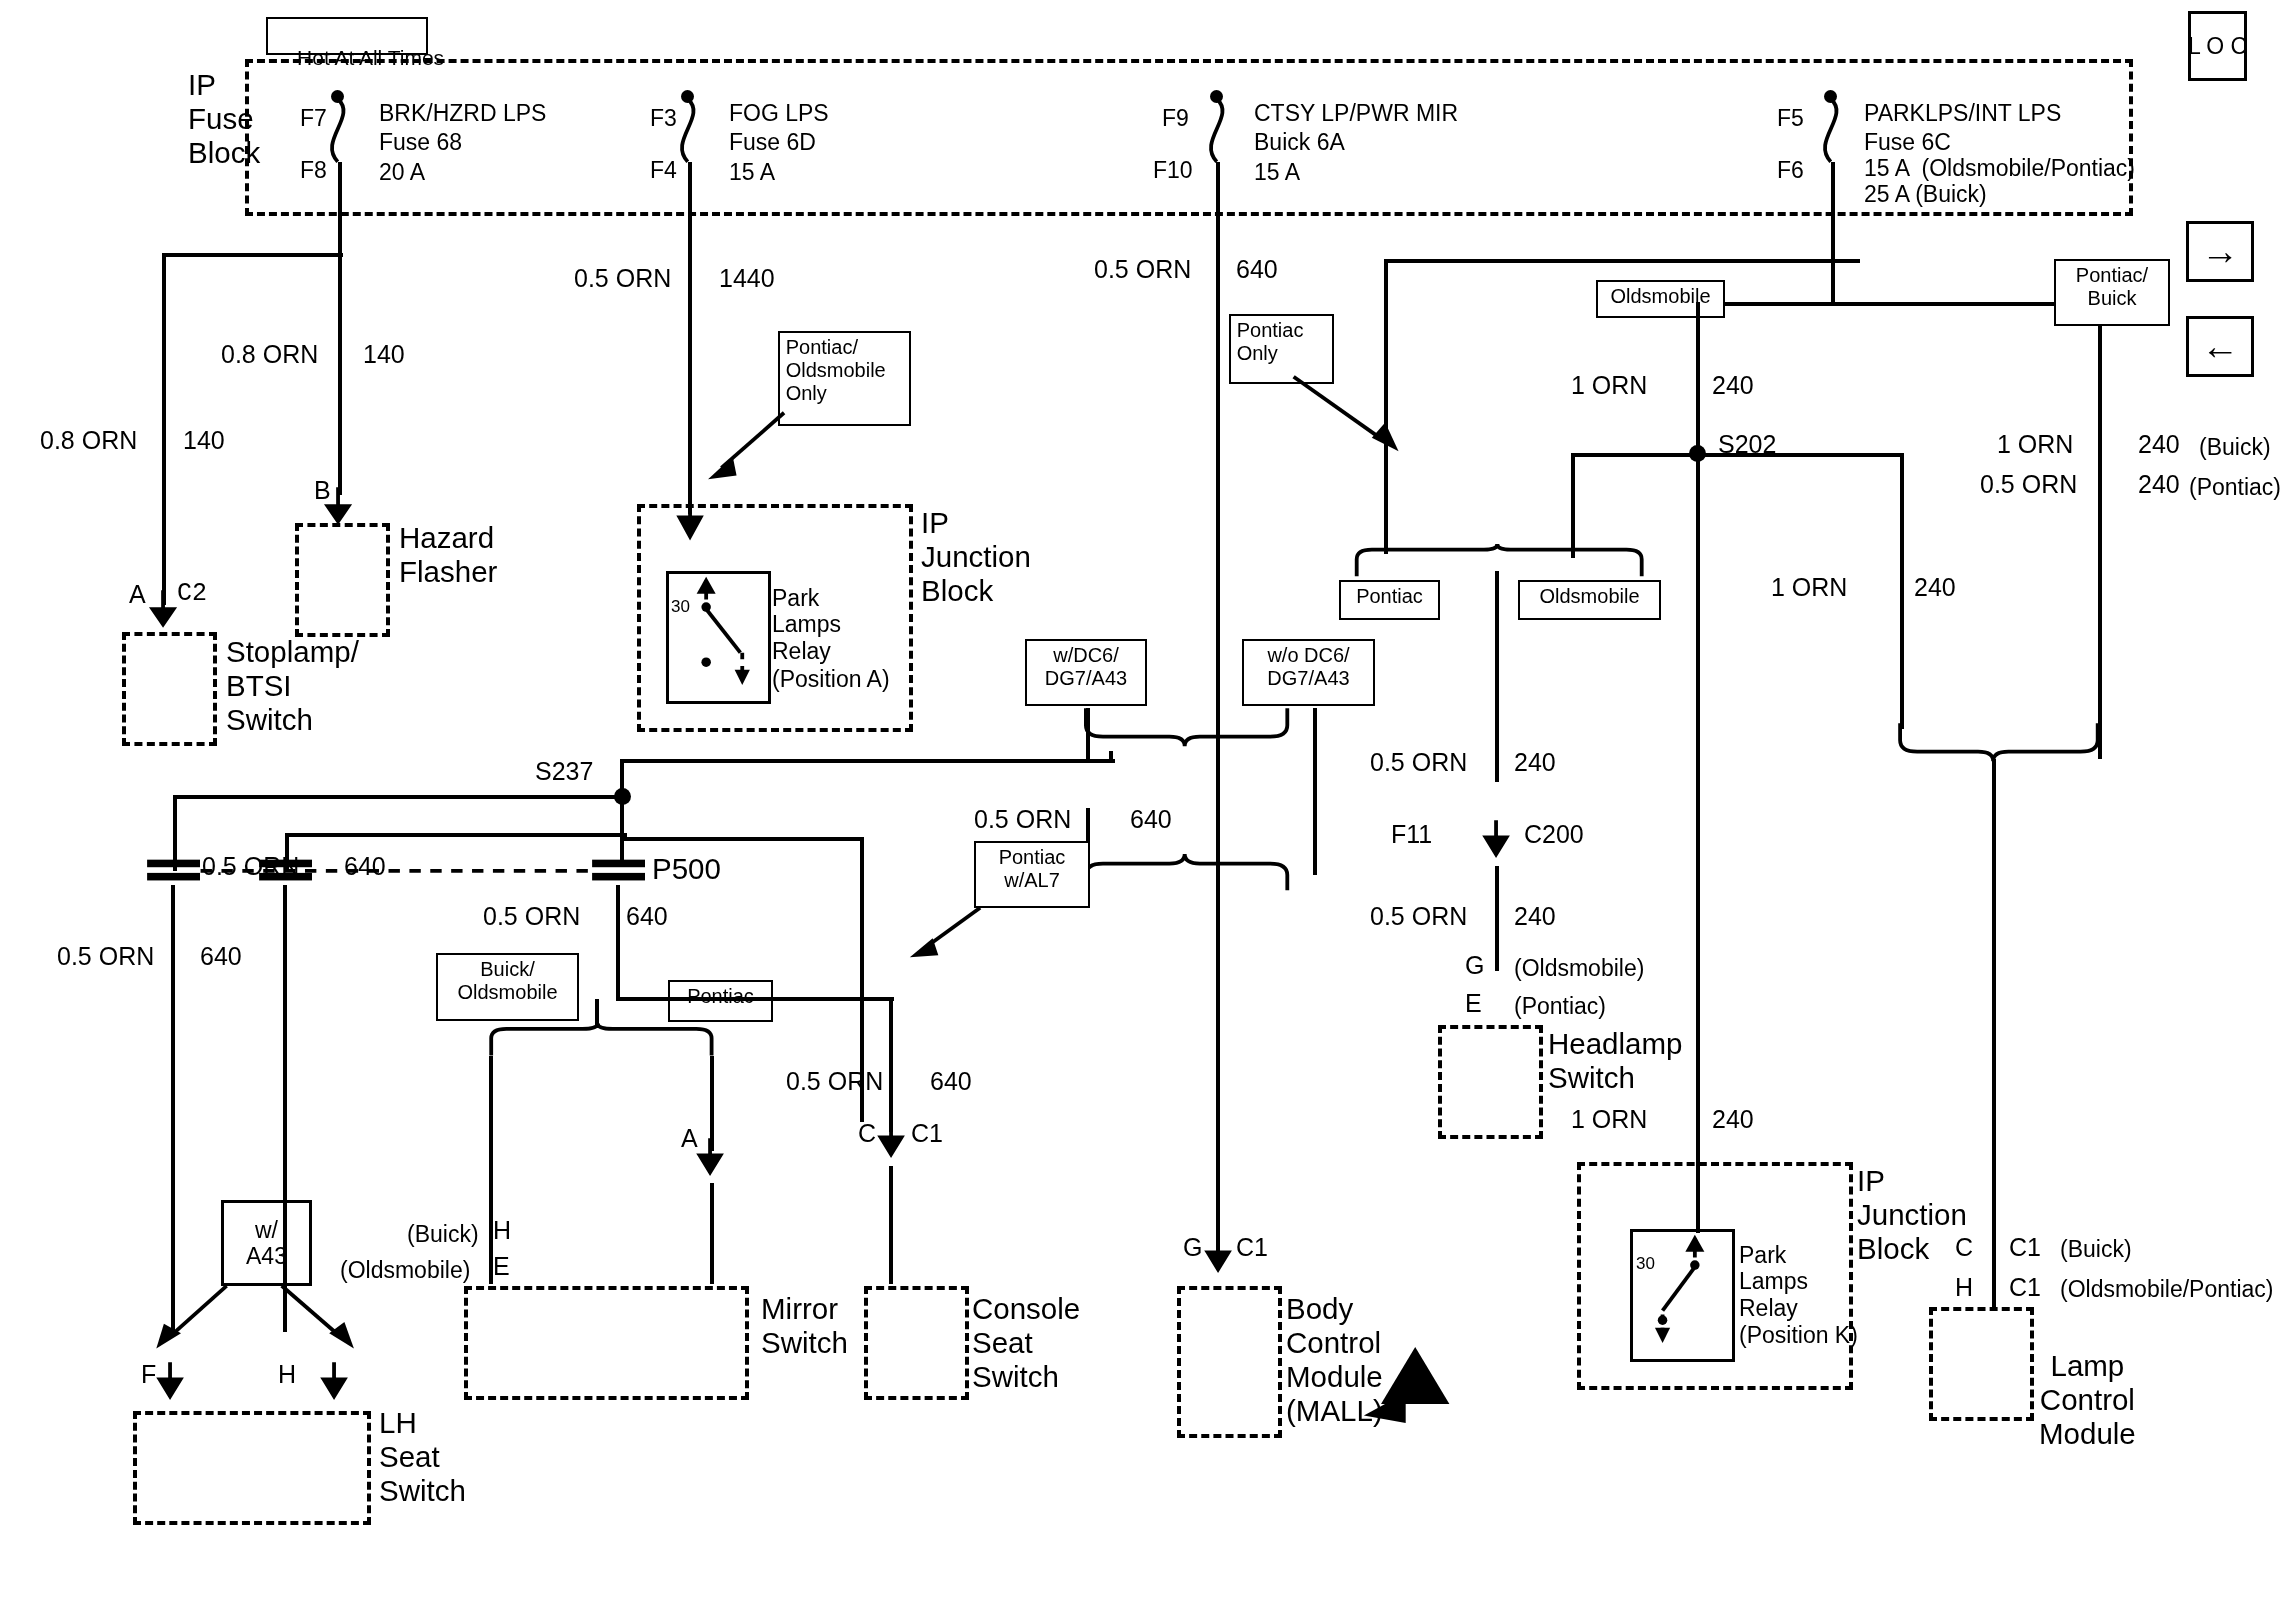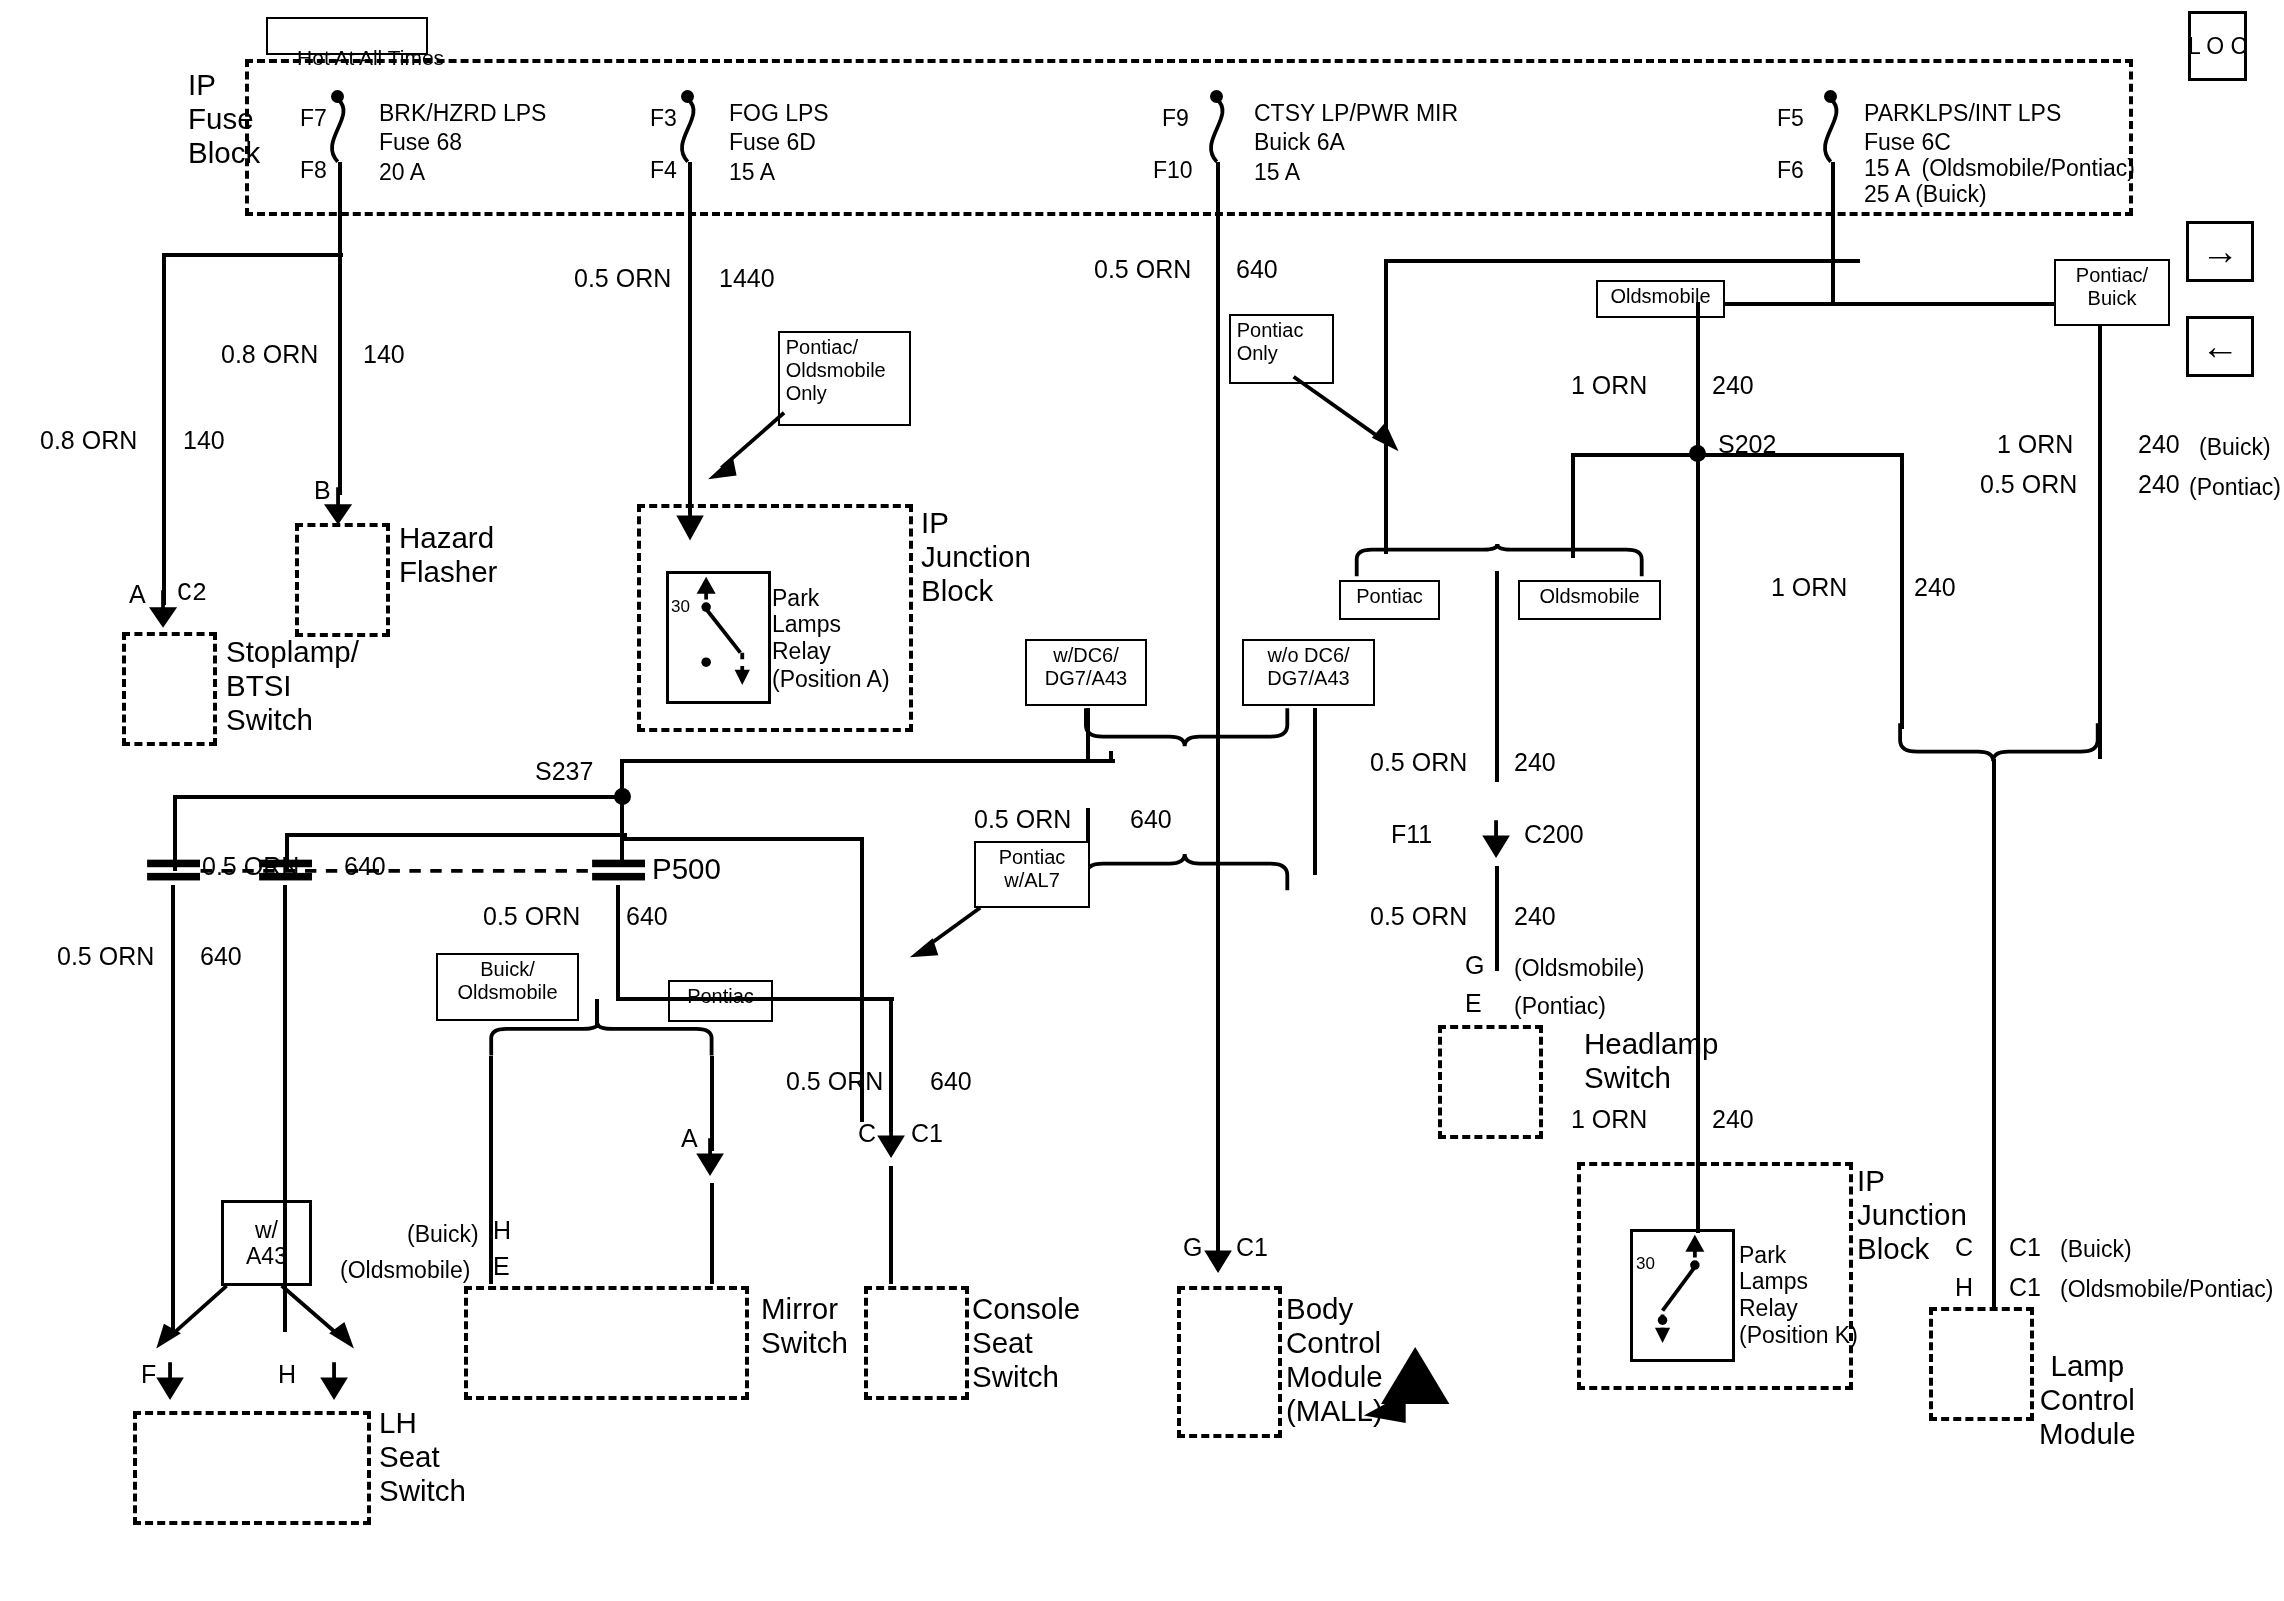--- a/index.html
+++ b/index.html
@@ -415,21 +415,21 @@
   <div class="wire v" style="left:1495px; top:866px; height:105px;"></div>
 
   <div class="lbl" style="left:1370px; top:902px;">0.5 ORN</div>
   <div class="lbl" style="left:1514px; top:902px;">240</div>
 
   <div class="lbl" style="left:1465px; top:951px;">G</div>
   <div class="lbl small" style="left:1514px; top:955px;">(Oldsmobile)</div>
   <div class="lbl" style="left:1465px; top:989px;">E</div>
   <div class="lbl small" style="left:1514px; top:993px;">(Pontiac)</div>
   <div class="dashbox" style="left:1438px; top:1025px; width:105px; height:114px;"></div>
-  <div class="lbl big" style="left:1548px; top:1027px;margin-left:36px;"><span>Headlamp
+  <div class="lbl big" style="left:1548px; top:1027px;"><span>Headlamp
 Switch</span></div>
 
   <div class="lbl" style="left:1571px; top:1105px;">1 ORN</div>
   <div class="lbl" style="left:1712px; top:1105px;">240</div>
   <div class="dashbox" style="left:1577px; top:1162px; width:276px; height:228px;"></div>
   <div class="lbl big" style="left:1857px; top:1164px;"><span>IP
 Junction
 Block</span></div>
   <div class="solidbox" style="left:1630px; top:1229px; width:105px; height:133px;"></div>
   <svg style="left:1630px; top:1229px; width:105px; height:133px;" viewBox="0 0 110 140" width="105" height="133">

